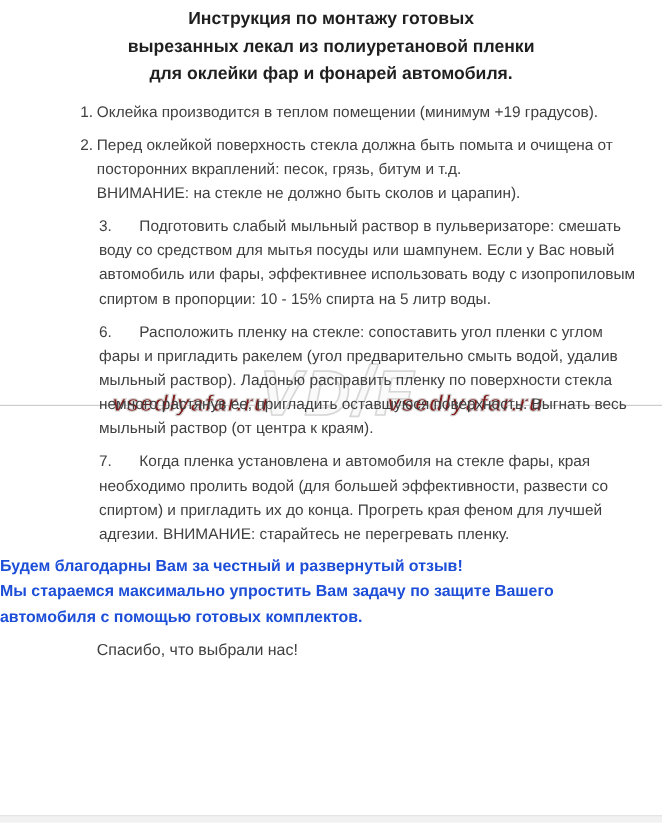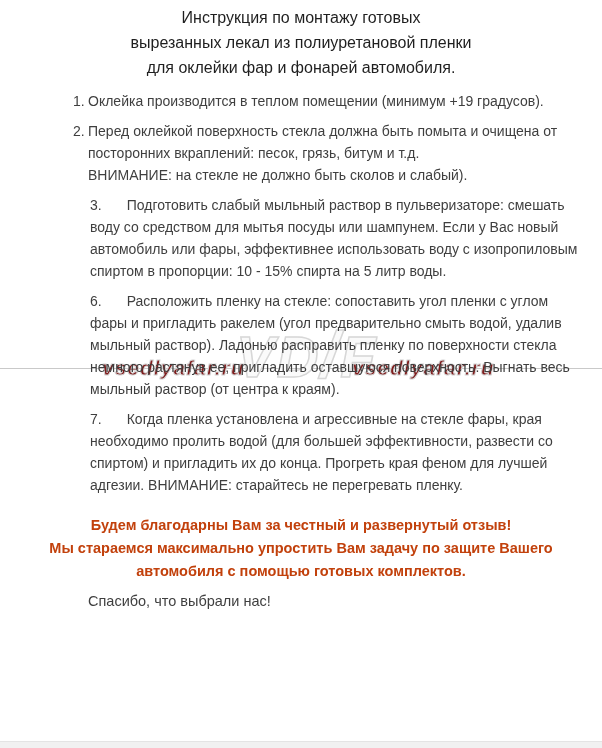--- a/index.html
+++ b/index.html
@@ -42,37 +42,37 @@
     letter-spacing:2px;
     white-space:pre;
   }
   .wm-logo .slash{font-size:64px;}
   
   .content{position:relative;z-index:1;}
   .title{
     margin-top:5px;
     text-align:center;
     font-size:16px;line-height:25px;
-    font-weight:normal;color:#1f1f1f;
+    font-weight:bold;color:#1f1f1f;
     white-space:pre;
   }
   .items{margin-top:10px;}
   .item{margin-top:8px;color:#3f3f3f;font-size:14px;line-height:22px;}
   .item .num{color:#3f3f3f;}
   .item.list{display:flex;margin-left:73px;width:512px;}
   .item.list .num{width:15px;flex:0 0 15px;}
   .item.list .txt{flex:1;white-space:pre;}
   .item.para{margin-left:90px;width:500px;}
   .item.para .tab{display:inline-block;width:25px;}
   .item.para .txt{white-space:pre;}
   .footer-msg{
-    margin-top:18px;
-    text-align:center;
+    margin-top:8px;
+    text-align:left;
     font-size:14.5px;line-height:23px;
-    font-weight:bold;color:#c2410c;
+    font-weight:bold;color:#1d4ed8;
     white-space:pre;
   }
   .thanks{
     margin-top:7px;margin-left:88px;
     font-size:14.5px;line-height:22px;
     color:#3f3f3f;white-space:pre;
   }
   .bottom-bar{
     position:absolute;left:0;right:0;bottom:0;
     height:6px;background:#f1f1f1;
@@ -100,37 +100,37 @@
     <div class="items" id="items">
   <div class="item list">
           <span class="num">1.</span>
           <span class="txt">Оклейка производится в теплом помещении (минимум +19 градусов).</span>
         </div>
 
   <div class="item list">
           <span class="num">2.</span>
           <span class="txt">Перед оклейкой поверхность стекла должна быть помыта и очищена от
 посторонних вкраплений: песок, грязь, битум и т.д.
-ВНИМАНИЕ: на стекле не должно быть сколов и слабый).</span>
+ВНИМАНИЕ: на стекле не должно быть сколов и царапин).</span>
         </div>
 
   <div class="item para"><span class="num">3.</span><span class="tab"></span><span class="txt">Подготовить слабый мыльный раствор в пульверизаторе: смешать
 воду со средством для мытья посуды или шампунем. Если у Вас новый
 автомобиль или фары, эффективнее использовать воду с изопропиловым
 спиртом в пропорции: 10 - 15% спирта на 5 литр воды.</span></div>
 
 
 
   <div class="item para"><span class="num">6.</span><span class="tab"></span><span class="txt">Расположить пленку на стекле: сопоставить угол пленки с углом
 фары и пригладить ракелем (угол предварительно смыть водой, удалив
 мыльный раствор). Ладонью расправить пленку по поверхности стекла
 немного растянув ее, пригладить оставшуюся поверхность. Выгнать весь
 мыльный раствор (от центра к краям).</span></div>
 
-  <div class="item para"><span class="num">7.</span><span class="tab"></span><span class="txt">Когда пленка установлена и агрессивные на стекле фары, края
+  <div class="item para"><span class="num">7.</span><span class="tab"></span><span class="txt">Когда пленка установлена и автомобиля на стекле фары, края
 необходимо пролить водой (для большей эффективности, развести со
 спиртом) и пригладить их до конца. Прогреть края феном для лучшей
 адгезии. ВНИМАНИЕ: старайтесь не перегревать пленку.</span></div>
 </div>
 
     <div class="footer-msg">Будем благодарны Вам за честный и развернутый отзыв!
 Мы стараемся максимально упростить Вам задачу по защите Вашего
 автомобиля с помощью готовых комплектов.</div>
 
     <div class="thanks">Спасибо, что выбрали нас!</div>

